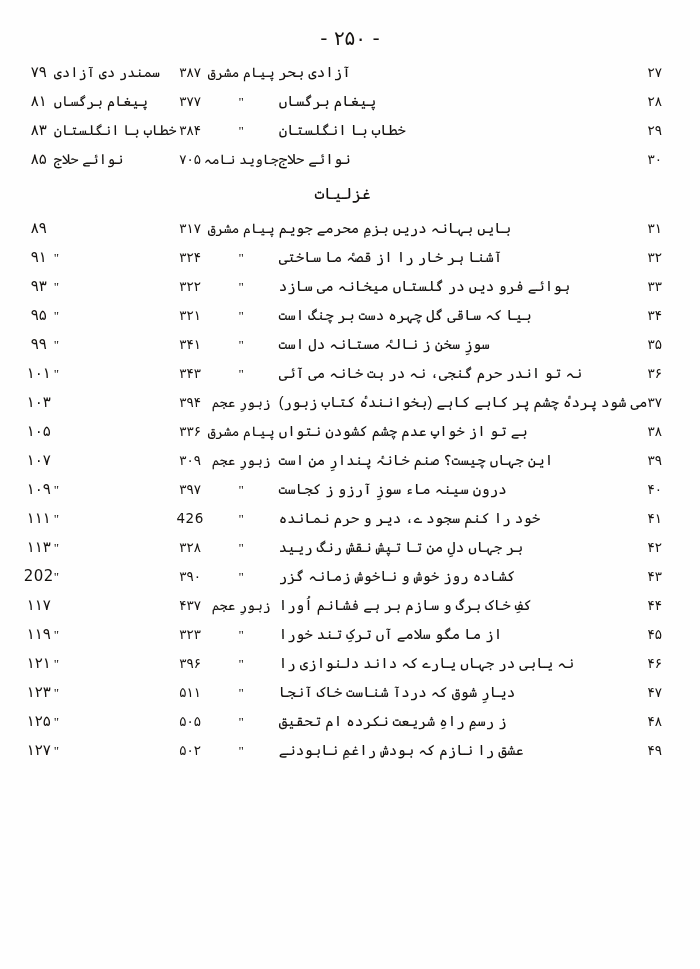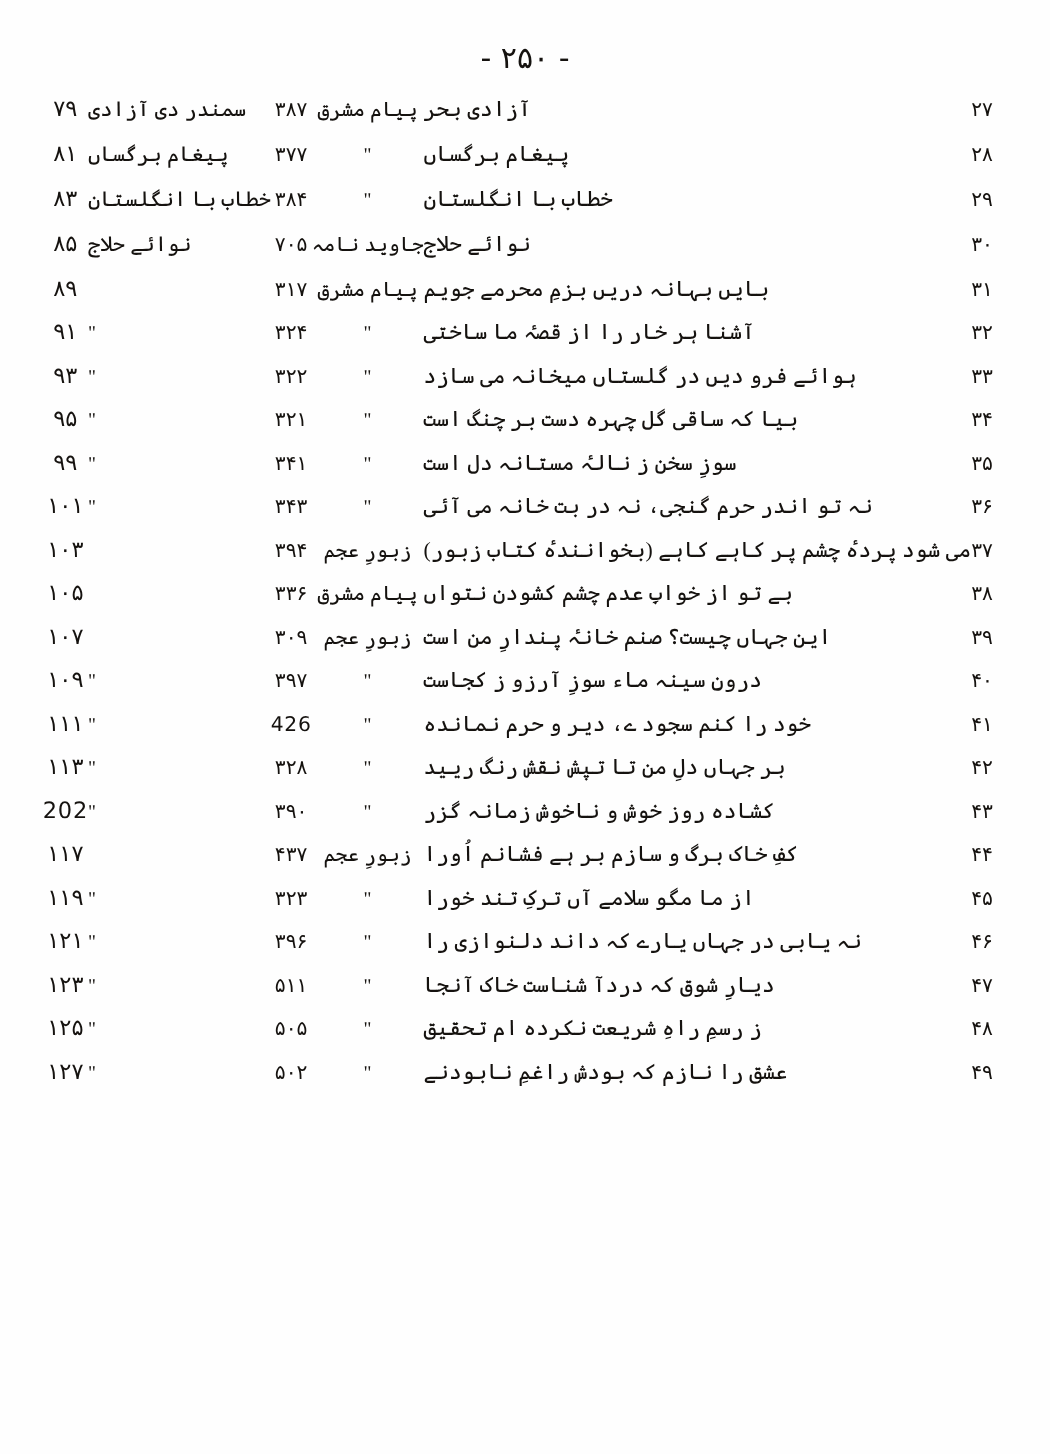--- a/index.html
+++ b/index.html
@@ -110,21 +110,21 @@
     line-height: 40px;
   }
   .section-heading {
     text-align: center;
     font-size: 16px;
     letter-spacing: 0.5px;
     padding-right: 56px;
   }
 
   .persian {
-    font-family: Liberation Serif, serif;
+    font-family: Liberation Sans, sans-serif;
     margin-left: 44px;
   }
 </style>
 </head>
 <body>
 
 <div class="page">
 
   <div class="folio">- ۲۵۰ -</div>
 
@@ -161,20 +161,23 @@
 
         <tr class="entry-row">
           <td class="col-num">۳۰</td>
           <td class="col-title persian">نوائے حلاج</td>
           <td class="col-source persian">جاوید نامہ</td>
           <td class="col-srcpage">۷۰۵</td>
           <td class="col-trans persian">نوائے حلاج</td>
           <td class="col-transpage">۸۵</td>
         </tr>
 
+        <tr class="section-row">
+          <td colspan="6" class="section-heading persian">غزلیات</td>
+        </tr>
 
         <tr class="entry-row">
           <td class="col-num">۳۱</td>
           <td class="col-title persian">بایں بہانہ دریں بزمِ محرمے جویم</td>
           <td class="col-source persian">پیام مشرق</td>
           <td class="col-srcpage">۳۱۷</td>
           <td class="col-trans persian"></td>
           <td class="col-transpage">۸۹</td>
         </tr>
 

